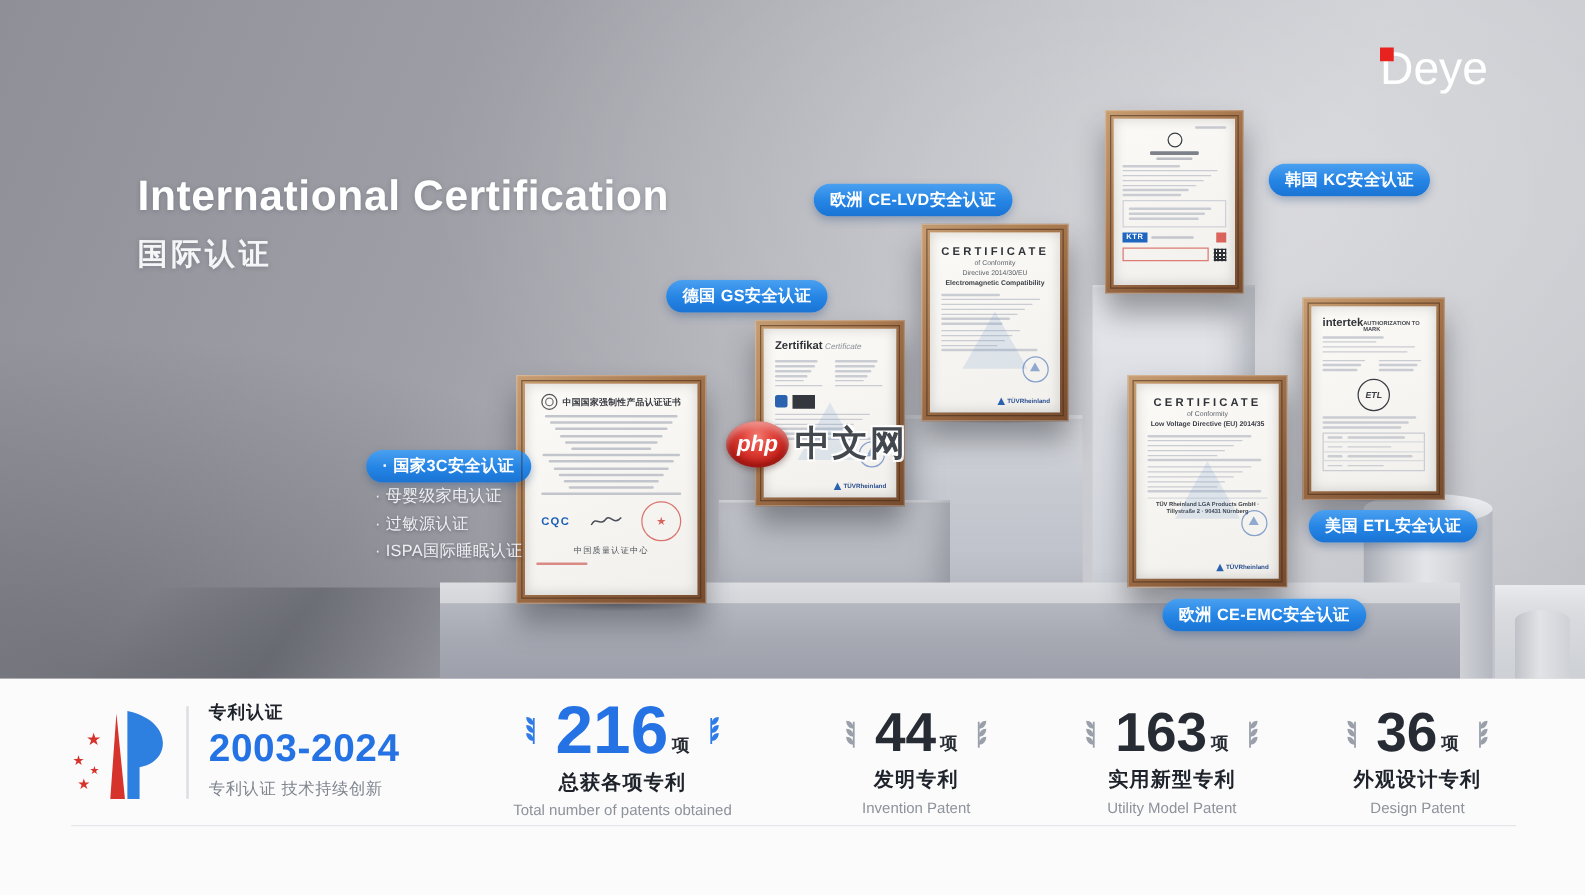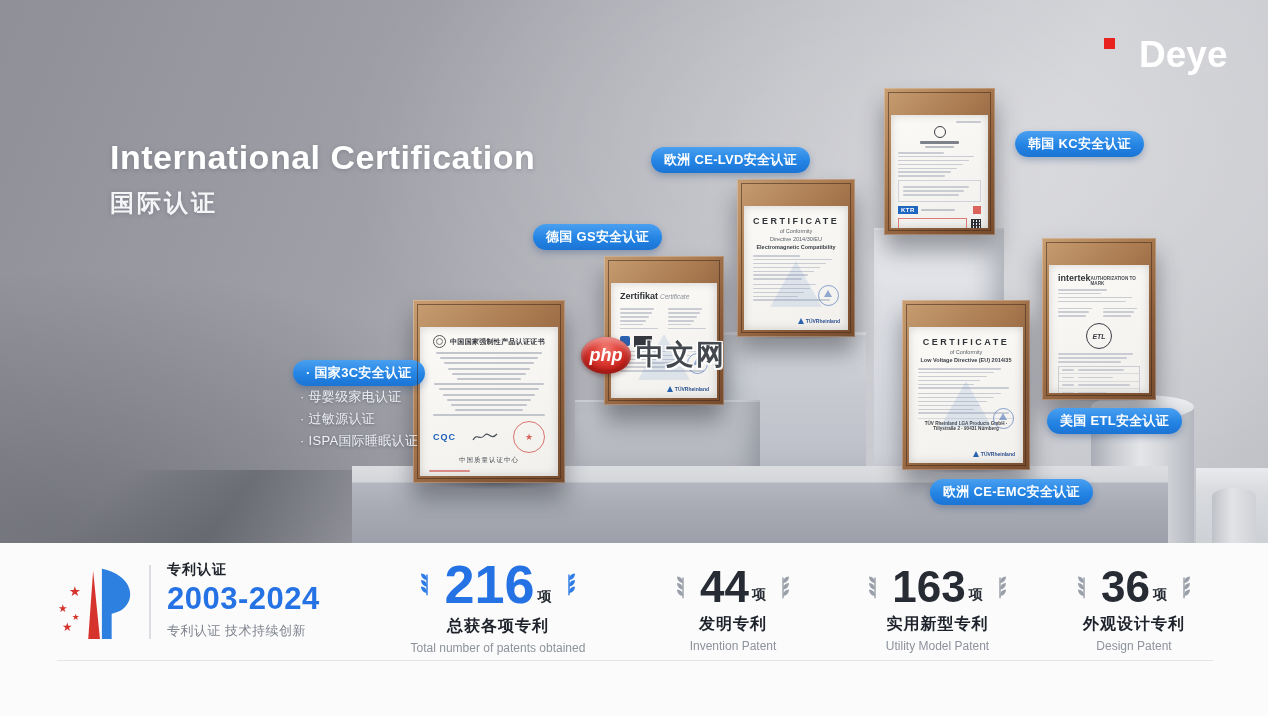--- a/index.html
+++ b/index.html
@@ -38,21 +38,21 @@
     background:linear-gradient(90deg,#bfc2c8,#e2e3e6 45%,#cfd1d6);}
   .shadow{position:absolute;border-radius:50%;
     background:radial-gradient(closest-side,rgba(38,42,54,.40),rgba(38,42,54,0) 70%);}
 
   
   .hero-en{position:absolute;left:110px;top:138px;font-size:34px;font-weight:800;color:#fff;
     letter-spacing:.5px;text-shadow:0 1px 4px rgba(40,44,60,.25);}
   .hero-zh{position:absolute;left:110px;top:187px;font-size:24px;font-weight:600;color:#f4f5f7;
     letter-spacing:3px;text-shadow:0 1px 4px rgba(40,44,60,.25);}
   .brand{position:absolute;left:1104px;top:32px;width:116px;height:46px;}
-  .brand-text{position:absolute;left:0;top:0;font-size:37px;font-weight:700;color:#fff;line-height:46px;letter-spacing:0;margin-left:35px;}
+  .brand-text{position:absolute;left:0;top:0;font-size:37px;font-weight:400;color:#fff;line-height:46px;letter-spacing:0;}
   .brand-dot{position:absolute;left:0;top:6px;width:11px;height:11px;background:#e8231f;}
 
   
   .pill{position:absolute;height:26px;line-height:26px;padding:0 13px;border-radius:14px;
     background:linear-gradient(180deg,#4aa0f0 0%,#2484e4 55%,#1a74d4 100%);
     color:#fff;font-size:13px;font-weight:600;white-space:nowrap;letter-spacing:.3px;
     box-shadow:0 3px 7px rgba(18,60,120,.3);}
   .pill-lvd{left:651px;top:147px;} .pill-kc{left:1015px;top:131px;} .pill-gs{left:533px;top:224px;}
   .pill-c3{left:293px;top:360px;} .pill-etl{left:1047px;top:408px;} .pill-emc{left:930px;top:479px;}
   .sub-label{position:absolute;color:#eef0f4;font-size:13px;font-weight:500;letter-spacing:.3px;
@@ -67,21 +67,21 @@
     display:flex;align-items:center;justify-content:center;color:#fff;font-weight:bold;font-style:italic;font-size:18px;}
   .wm-text{font-size:28px;font-weight:800;color:#43484f;letter-spacing:2px;
     text-shadow:-1.5px -1.5px 0 rgba(255,255,255,.92),1.5px -1.5px 0 rgba(255,255,255,.92),
       -1.5px 1.5px 0 rgba(255,255,255,.92),1.5px 1.5px 0 rgba(255,255,255,.92);}
 
   
   .frame{position:absolute;background:linear-gradient(135deg,#c89e72 0%,#aa7a50 38%,#8a5c3a 70%,#774c2e 100%);
     box-shadow:0 16px 22px rgba(33,36,46,.42), inset 0 0 0 1px rgba(255,255,255,.25);}
   .frame::before{content:"";position:absolute;inset:4px;border:1px solid rgba(60,38,22,.55);pointer-events:none;z-index:2;}
   .paper{position:absolute;inset:7px;background:linear-gradient(160deg,#fbfaf7,#f1f0ec);
-    box-shadow:inset 0 0 10px rgba(0,0,0,.16);padding:8px 9px;overflow:hidden;margin-top:20px;}
+    box-shadow:inset 0 0 10px rgba(0,0,0,.16);padding:8px 9px;overflow:hidden;}
   .cert-c3{left:413px;top:300px;width:152px;height:183px;}
   .cert-gs{left:604px;top:256px;width:120px;height:149px;}
   .cert-lvd{left:737px;top:179px;width:118px;height:158px;}
   .cert-kc{left:884px;top:88px;width:111px;height:147px;}
   .cert-emc{left:902px;top:300px;width:128px;height:170px;}
   .cert-etl{left:1042px;top:238px;width:114px;height:162px;}
 
   .bars i{display:block;height:2px;background:#c2c5cc;margin:3.2px auto;border-radius:1px;}
   .bars-left i{margin:3.2px 0;}
   .bars-sm i{height:1.5px;margin:2.4px 0;background:#c9ccd2;}

